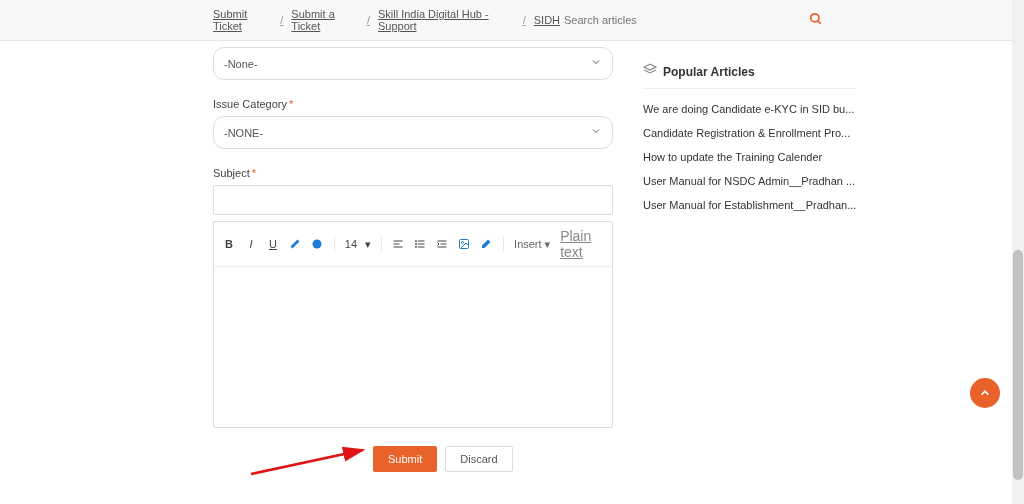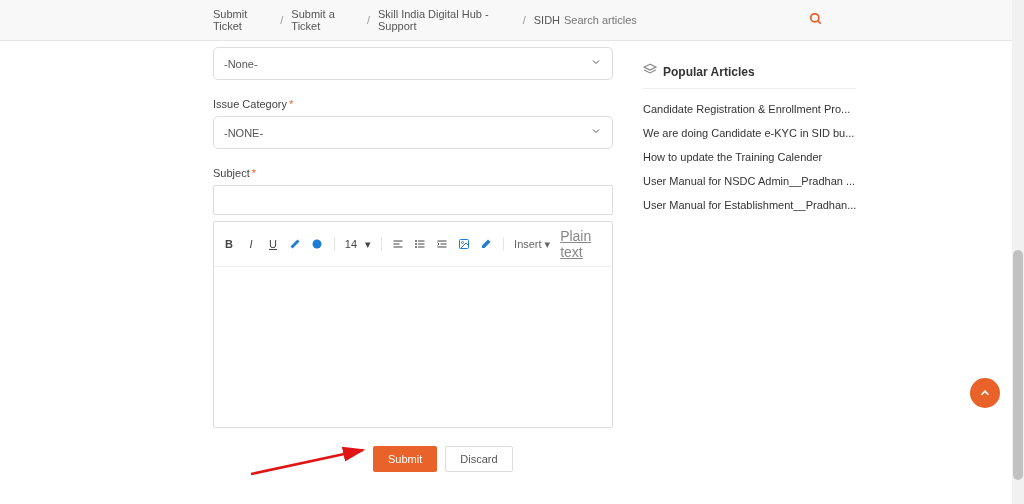--- a/index.html
+++ b/index.html
@@ -1,32 +1,32 @@
 <!DOCTYPE html>
 <html><head>
 <meta charset="utf-8">
 <style>
 * { margin: 0; padding: 0; box-sizing: border-box; }
 body { font-family: Arial, sans-serif; font-size: 12px; color: #333; background: #fff; width: 1024px; overflow-x: hidden; }
 .topbar { background: #f8f8f8; border-bottom: 1px solid #e5e5e5; padding: 8px 0; }
 .topbar-inner { width: 1010px; margin: 0 auto; display: flex; align-items: center; padding: 0 20px; }
 .breadcrumb { display: flex; align-items: center; gap: 4px; color: #555; font-size: 11px; margin-left: 186px; }
-.breadcrumb span { color: #555; }
+.breadcrumb span { color: #555; text-decoration: underline; }
 .breadcrumb .sep { color: #999; margin: 0 4px; }
 .search-wrap { margin-left: auto; position: relative; width: 290px; margin-right: 170px; }
 .search-input { width: 100%; border: none; background: transparent; padding: 4px 26px 4px 4px; font-size: 11px; color: #666; outline: none; }
 .search-icon { position: absolute; right: 4px; top: 2px; color: #e8622a; font-size: 14px; }
 
 .page { width: 1010px; margin: 0 auto; display: flex; padding: 0 20px 20px 20px; }
 .main-col { flex: 0 0 400px; margin-left: 186px; }
 .side-col { flex: 0 0 200px; margin-left: 30px; padding-top: 22px; }
 
 .field-label { font-size: 11px; color: #444; margin: 18px 0 6px 0; display: block; }
 .field-label .req { color: #e8622a; margin-left: 2px; }
-.select-box { position: relative; border: 1px solid #ddd; border-radius: 5px; padding: 8px 10px; background: #fff; display: flex; align-items: center; justify-content: space-between; }
+.select-box { position: relative; border: 1px solid #ddd; border-radius: 11px; padding: 8px 10px; background: #fff; display: flex; align-items: center; justify-content: space-between; }
 .select-box .val { font-size: 11px; color: #555; }
 .select-box .chev { color: #555; }
 .text-input { width: 100%; border: 1px solid #ddd; border-radius: 2px; padding: 8px 10px; font-size: 11px; outline: none; }
 .editor { border: 1px solid #ddd; border-radius: 2px; margin-top: 6px; }
 .editor-toolbar { display: flex; align-items: center; border-bottom: 1px solid #eee; padding: 6px 8px; gap: 10px; font-size: 11px; }
 .tb-group { display: flex; align-items: center; gap: 8px; color: #444; }
 .tb-btn { cursor: pointer; display: inline-flex; align-items: center; justify-content: center; width: 14px; height: 14px; }
 .tb-sep { width: 1px; height: 14px; background: #e5e5e5; }
 .insert { color: #666; display: flex; align-items: center; gap: 3px; }
 .plaintext { margin-left: auto; color: #888; font-size: 14px; cursor: pointer; text-decoration: underline; }
@@ -198,22 +198,22 @@
 
   <div class="side-col">
     <div class="popular-header">
       <span class="stack-icon"><svg width="14" height="14" viewBox="0 0 24 24" fill="none" stroke="currentColor" stroke-width="2">
             <polygon points="12 2 2 7 12 12 22 7 12 2"></polygon>
             <polyline points="2 12 12 17 22 12"></polyline>
           </svg></span>
       <span>Popular Articles</span>
     </div>
     <div class="article-list">
+      <a>We are doing Candidate e-KYC in SID bu...</a>
       <a>Candidate Registration &amp; Enrollment Pro...</a>
-      <a>We are doing Candidate e-KYC in SID bu...</a>
       <a>How to update the Training Calender</a>
       <a>User Manual for NSDC Admin__Pradhan ...</a>
       <a>User Manual for Establishment__Pradhan...</a>
     </div>
   </div>
 </div>
 
 <div class="fab">
   <svg width="14" height="14" viewBox="0 0 24 24" fill="none" stroke="currentColor" stroke-width="3">
       <polyline points="18 15 12 9 6 15"></polyline>

